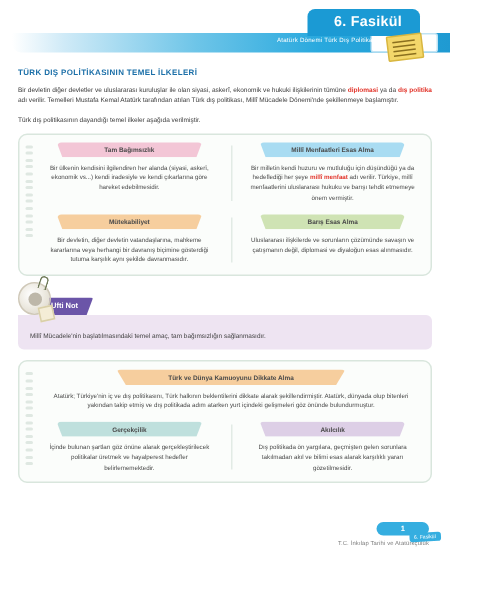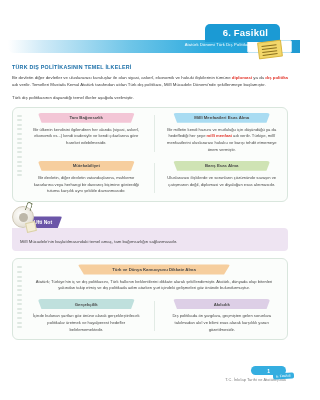--- a/index.html
+++ b/index.html
@@ -2,21 +2,21 @@
 <html><head>
 <meta charset="utf-8">
 <style>
   * { box-sizing: border-box; margin: 0; padding: 0; }
   html, body {
     width: 300px; height: 400px;
     background: #ffffff;
     font-family: "Liberation Sans", "DejaVu Sans", sans-serif;
     overflow: hidden;
   }
-  .page { position: relative; width: 300px; height: 370px; background: #fff; margin-top: 18px; }
+  .page { position: relative; width: 300px; height: 370px; background: #fff; }
 
   
   .header { position: relative; height: 44px; }
   .header-band {
     position: absolute; left: 8px; right: 0; top: 22px; height: 13px;
     background: linear-gradient(90deg, #ffffff 0%, #cfeaf7 12%, #6ec5e8 42%, #29a9de 70%, #1f9ad2 100%);
     border-radius: 0 0 0 6px;
   }
   .header-band-white {
     position: absolute; right: 8px; top: 22px; width: 45px; height: 13px;

